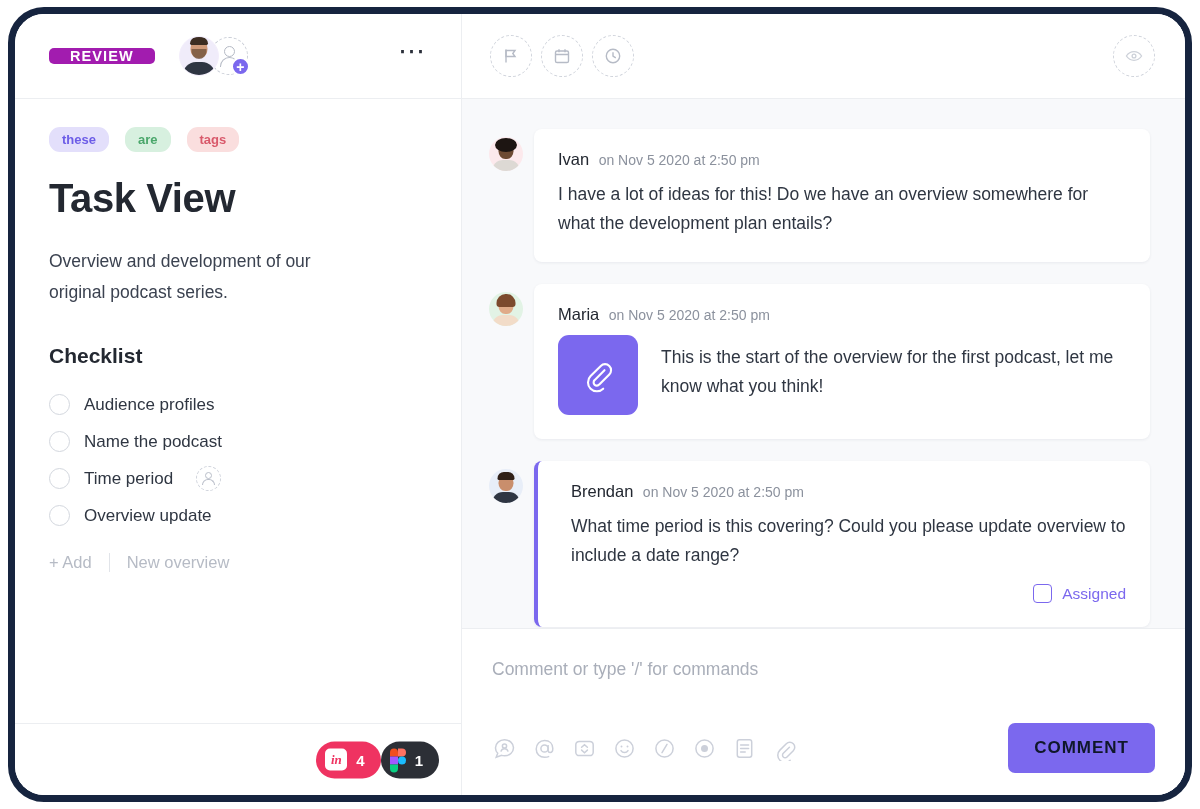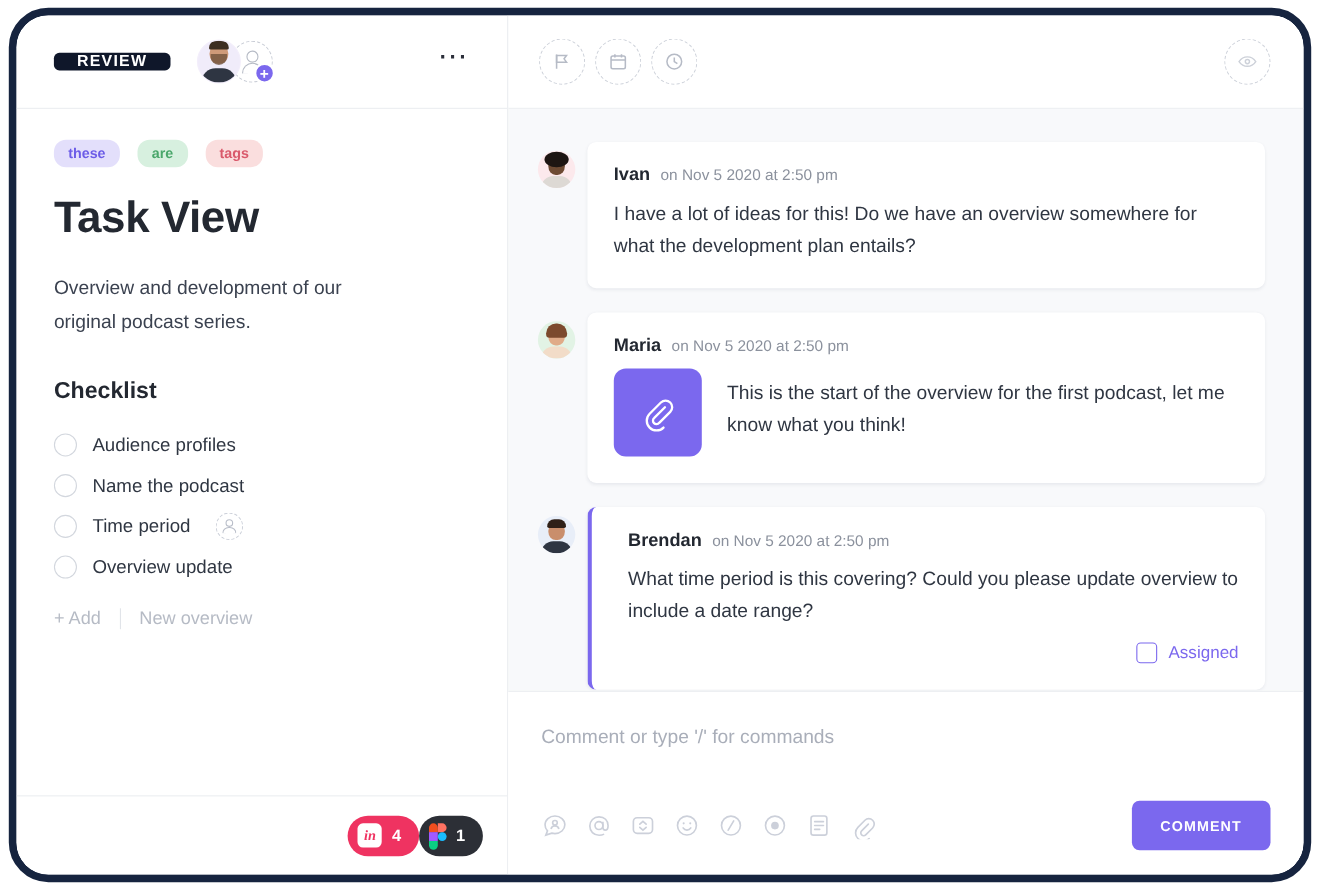--- a/index.html
+++ b/index.html
@@ -39,21 +39,21 @@
     flex: 0 0 447px;
   }
   .left-header {
     height: 85px;
     border-bottom: 1px solid #eceef1;
     display: flex;
     align-items: center;
     padding: 0 28px 0 34px;
   }
   .review-badge {
-    background: #0f172a;
+    background: #a21caf;
     color: #ffffff;
     font-size: 14.5px;
     font-weight: bold;
     letter-spacing: 1.1px;
     padding: 0 21px;
     border-radius: 5px;
     border: none;
     cursor: pointer;
     font-family: "Liberation Sans", sans-serif;
   }
@@ -261,21 +261,21 @@
   .c-card {
     flex: 1; background: #ffffff; border-radius: 8px;
     padding: 21px 24px 24px 24px;
     box-shadow: 0 1px 3px rgba(30,40,70,.07);
   }
   .c-card.highlight {
     border-left: 4px solid #7b68ee;
     padding-left: 33px;
   }
   .c-meta { margin-bottom: 11px; }
-  .c-author { font-size: 16.5px; font-weight: bold; color: #232831; }
+  .c-author { font-size: 16.5px; font-weight: normal; color: #232831; }
   .c-time   { font-size: 14px; color: #8b919d; margin-left: 5px; }
   .c-text   { font-size: 17.5px; color: #2f3642; line-height: 29px; }
 
   .attach-block { display: flex; align-items: flex-start; gap: 23px; }
   .attach-tile {
     width: 80px; height: 80px; border-radius: 11px;
     background: #7b68ee; flex: 0 0 80px;
     display: flex; align-items: center; justify-content: center;
     cursor: pointer;
   }
@@ -304,23 +304,23 @@
   }
   .composer-input::placeholder { color: #a9aeb9; }
   .composer-bar {
     position: absolute; left: 30px; right: 30px; bottom: 22px;
     display: flex; align-items: center;
   }
   .tool-icons { display: flex; gap: 15px; align-items: center; }
   .tool-ico { cursor: pointer; display: block; }
   .comment-btn {
     margin-left: auto;
-    background: #7b68ee; color: #ffffff;
+    background: #7b68ee; color: #0f172a;
     border: none; border-radius: 7px;
-    font-size: 13px; font-weight: bold; letter-spacing: 1px;
+    font-size: 17px; font-weight: bold; letter-spacing: 1px;
     padding: 15px 26px; cursor: pointer;
     font-family: "Liberation Sans", sans-serif;
   }
 </style>
 </head>
 <body>
 
 <div class="app-frame">
   <div class="app-inner">
 

